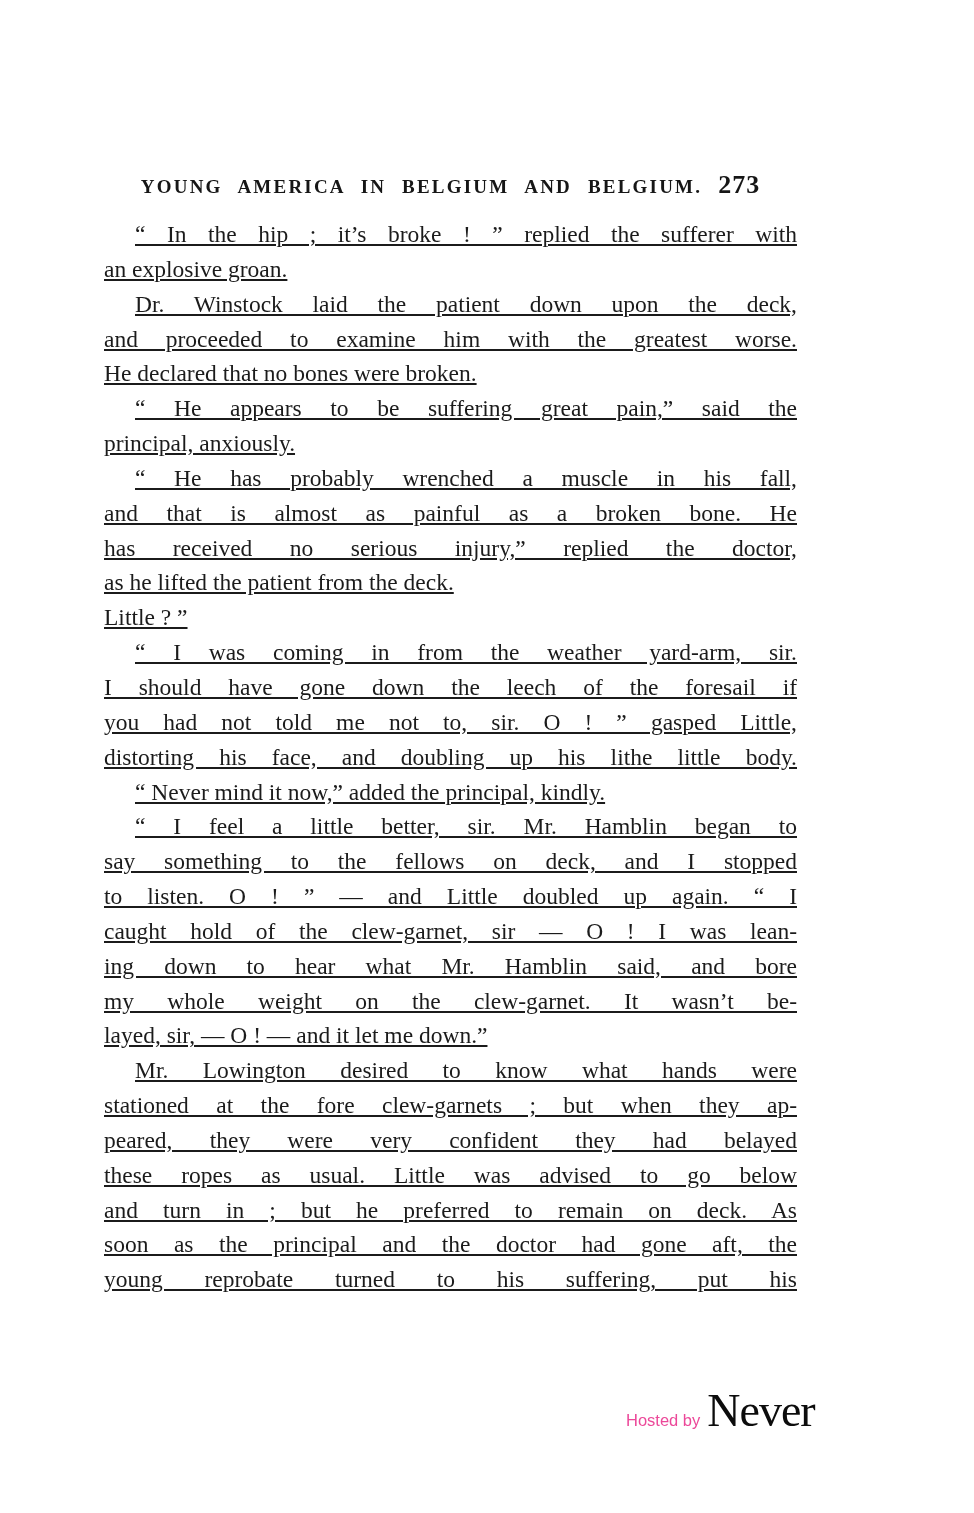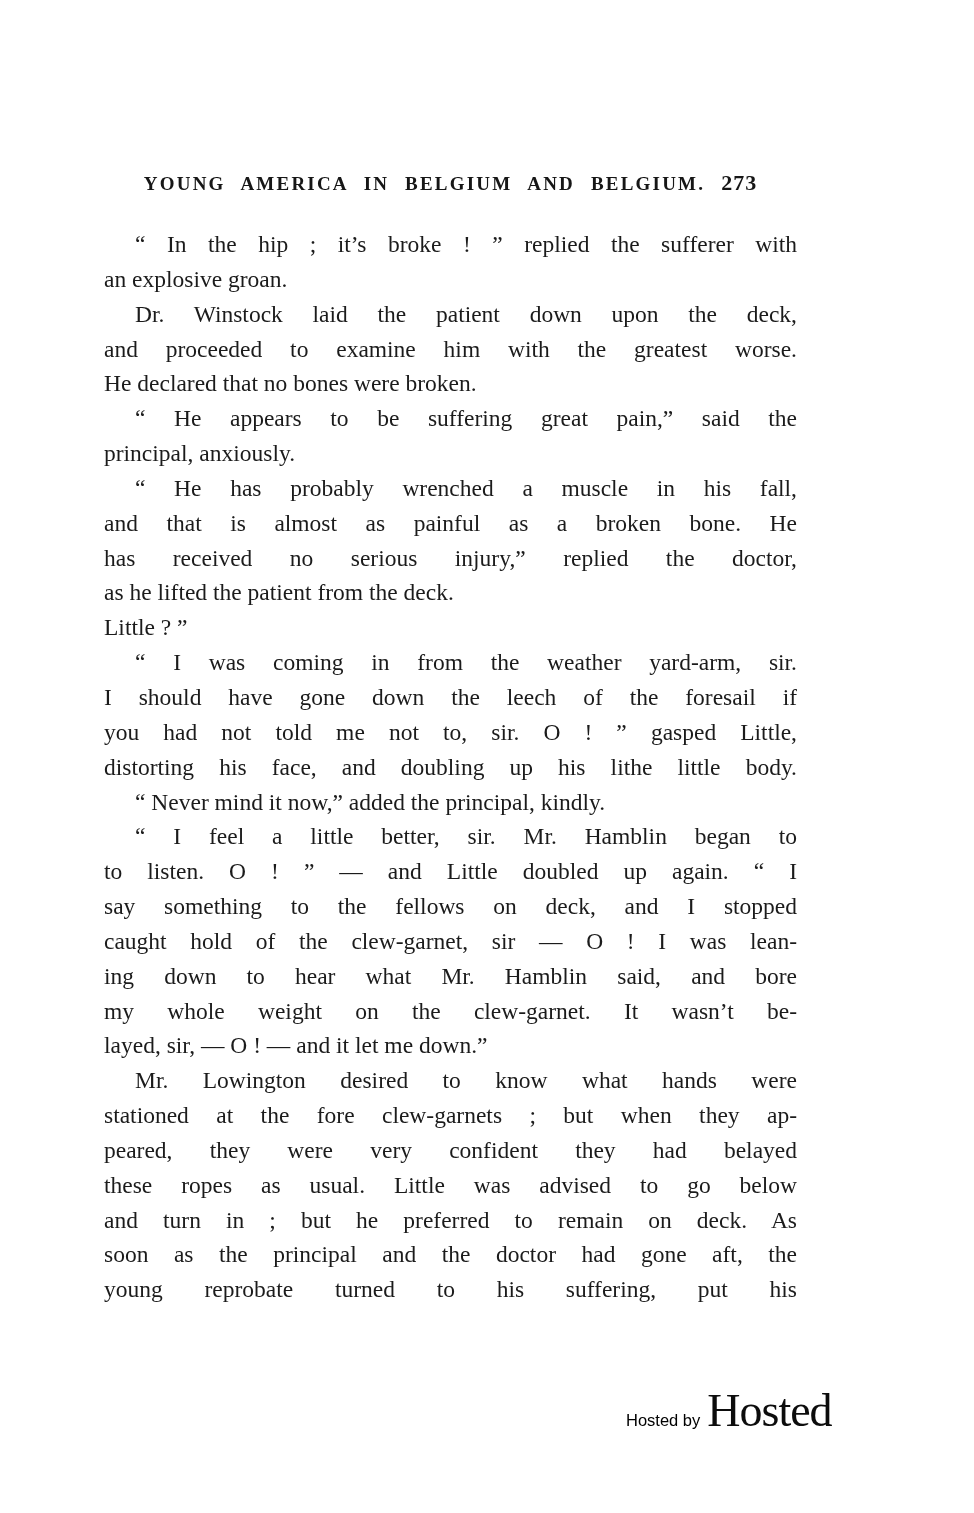--- a/index.html
+++ b/index.html
@@ -25,27 +25,28 @@
     font-size: 19px;
     font-weight: 700;
     letter-spacing: 2.2px;
     word-spacing: 9px;
     color: #161616;
     white-space: nowrap;
   }
   .running-header .pagenum {
     margin-left: 16px;
     letter-spacing: 1px;
-    font-size: 22px;
+    font-size: 26px;
   }
   .page-body {
     position: absolute;
-    top: 227px;
+    top: 217px;
     left: 104px;
     width: 693px;
+    text-decoration: underline;
   }
   .line {
     height: 34.85px;
     line-height: 34.85px;
     font-size: 23.5px;
     white-space: normal;
     overflow: hidden;
     color: #1b1b1b;
   }
   .line.justify {
@@ -59,21 +60,21 @@
     position: absolute;
     top: 1384px;
     left: 626px;
     display: flex;
     align-items: baseline;
     gap: 7px;
   }
   .hosted-by {
     font-family: "Liberation Sans", sans-serif;
     font-size: 16.5px;
-    color: #000000;
+    color: #ec4899;
   }
   .google-logo {
     font-family: "Liberation Serif", serif;
     font-size: 46px;
     letter-spacing: -1px;
     color: #0c0c0c;
   }
 </style>
 </head>
 <body>
@@ -96,33 +97,33 @@
       <div class="line justify">and that is almost as painful as a broken bone. He</div>
       <div class="line justify">has received no serious injury,” replied the doctor,</div>
       <div class="line">as he lifted the patient from the deck.</div>
       <div class="line">Little ? ”</div>
       <div class="line indent justify">“ I was coming in from the weather yard-arm, sir.</div>
       <div class="line justify">I should have gone down the leech of the foresail if</div>
       <div class="line justify">you had not told me not to, sir. O ! ” gasped Little,</div>
       <div class="line justify">distorting his face, and doubling up his lithe little body.</div>
       <div class="line indent">“ Never mind it now,” added the principal, kindly.</div>
       <div class="line indent justify">“ I feel a little better, sir. Mr. Hamblin began to</div>
+      <div class="line justify">say something to the fellows on deck, and I stopped</div>
       <div class="line justify">to listen. O ! ” — and Little doubled up again. “ I</div>
-      <div class="line justify">say something to the fellows on deck, and I stopped</div>
       <div class="line justify">caught hold of the clew-garnet, sir — O ! I was lean-</div>
       <div class="line justify">ing down to hear what Mr. Hamblin said, and bore</div>
       <div class="line justify">my whole weight on the clew-garnet. It wasn’t be-</div>
       <div class="line">layed, sir, — O ! — and it let me down.”</div>
       <div class="line indent justify">Mr. Lowington desired to know what hands were</div>
       <div class="line justify">stationed at the fore clew-garnets ; but when they ap-</div>
       <div class="line justify">peared, they were very confident they had belayed</div>
       <div class="line justify">these ropes as usual. Little was advised to go below</div>
       <div class="line justify">and turn in ; but he preferred to remain on deck. As</div>
       <div class="line justify">soon as the principal and the doctor had gone aft, the</div>
       <div class="line justify">young reprobate turned to his suffering, put his</div>
     </div>
 
   <div class="footer">
     <span class="hosted-by">Hosted by</span>
-    <span class="google-logo">Hosted</span>
+    <span class="google-logo">Never</span>
   </div>
 
 </div>
 
 </body></html>

